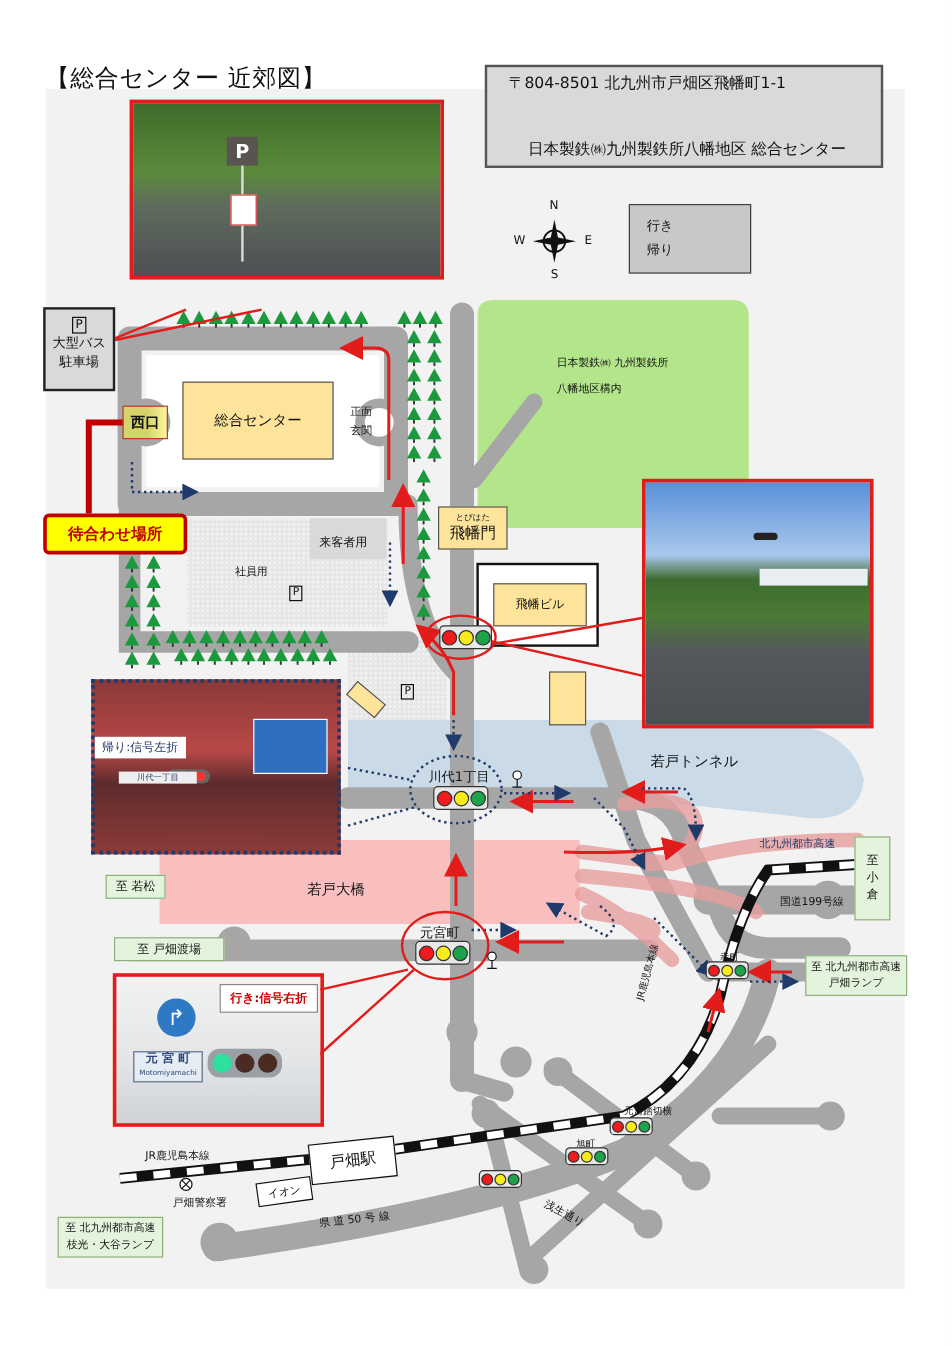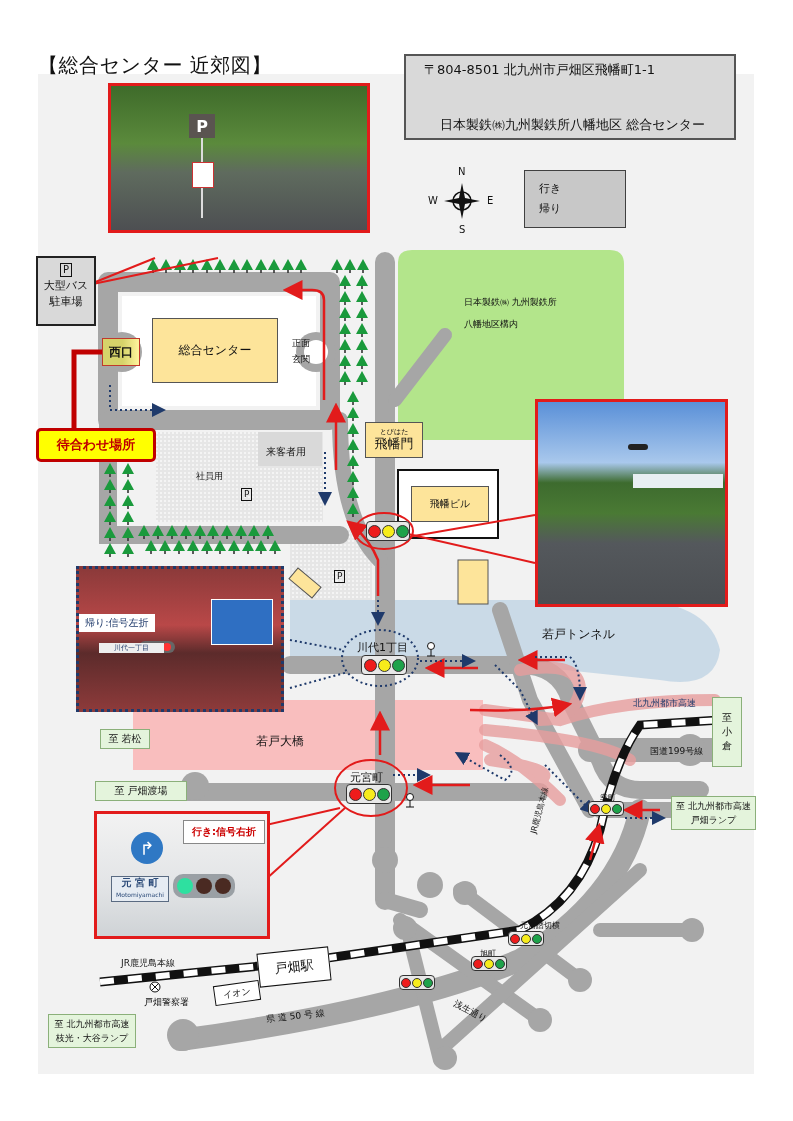--- a/index.html
+++ b/index.html
@@ -334,21 +334,21 @@
   <div class="abs" style="left:0;top:0;padding:2px 6px;background:#fff;font-size:10px;font-weight:normal;color:#1f3a6b;margin-top:45px;">帰り:信号左折</div>
   <div class="abs" style="left:132px;top:30px;width:60px;height:44px;background:#2f6fc2;border:1px solid #fff;"></div>
   <div class="abs" style="left:60px;top:72px;width:36px;height:12px;background:#666;border-radius:6px;display:flex;gap:2px;align-items:center;justify-content:center;">
     <span style="width:8px;height:8px;border-radius:50%;background:#333;"></span>
     <span style="width:8px;height:8px;border-radius:50%;background:#333;"></span>
     <span style="width:8px;height:8px;border-radius:50%;background:#ff3333;"></span>
   </div>
   <div class="abs" style="left:20px;top:74px;font-size:7px;background:#eee;color:#1f3a6b;padding:0 15px;">川代一丁目</div>
 </div>
 
-<div class="abs green-box" style="left:100px;top:729px;width:50px;height:20px;">至 若松</div>
+<div class="abs green-box" style="left:88px;top:729px;width:50px;height:20px;">至 若松</div>
 <div class="abs green-box" style="left:95px;top:781px;width:92px;height:20px;">至 戸畑渡場</div>
 <div class="abs green-box" style="left:712px;top:697px;width:30px;height:70px;flex-direction:column;line-height:14px;">
   <span>至</span>
   <span>小</span>
   <span>倉</span>
 </div>
 <div class="abs green-box" style="left:671px;top:796px;width:85px;height:34px;flex-direction:column;line-height:14px;font-size:9px;">
   <span>至 北九州都市高速</span>
   <span>戸畑ランプ</span>
 </div>

